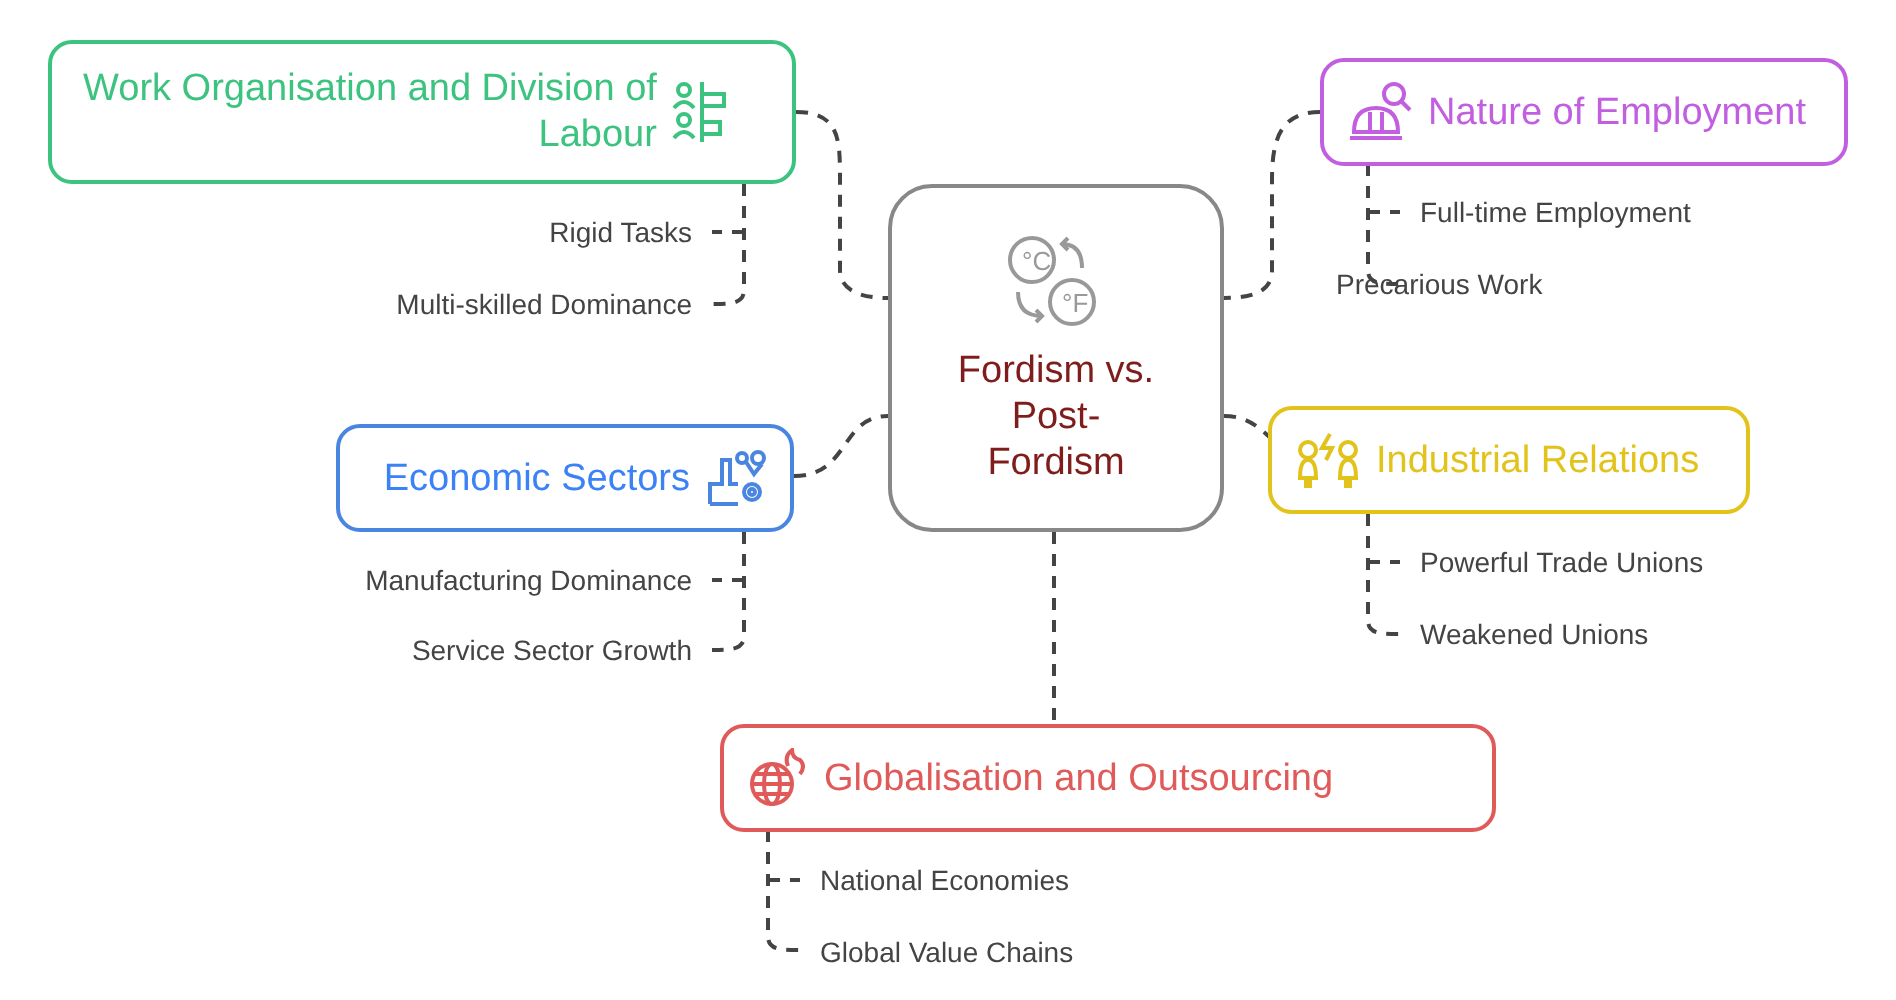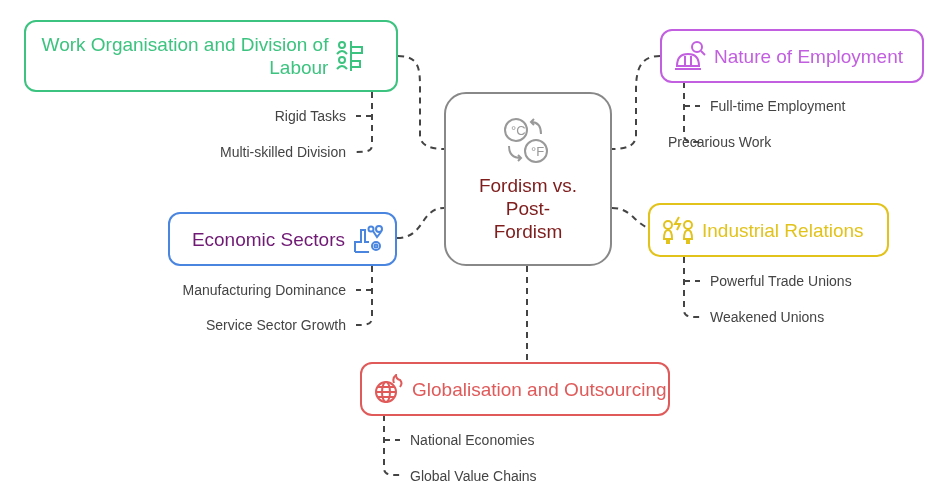--- a/index.html
+++ b/index.html
@@ -64,64 +64,64 @@
     <circle cx="6" cy="6" r="3"></circle>
       <path d="M1 15 Q6 9 11 15"></path>
     <circle cx="6" cy="21" r="3"></circle>
       <path d="M1 30 Q6 24 11 30"></path>
     <path d="M15 2 L15 32"></path>
       <path d="M15 8 L26 8 L26 14 L15 14"></path>
       <path d="M15 22 L24 22 L24 28 L15 28"></path>
   </svg>
 </div>
 <div class="leaf" style="right:602px;top:105px;">Rigid Tasks</div>
-<div class="leaf" style="right:602px;top:141px;">Multi-skilled Division</div>
+<div class="leaf" style="right:602px;top:141px;">Multi-skilled Dominance</div>
 
 <div class="box" style="left:660px;top:29px;width:264px;height:54px;border-color:#c25ee0;padding-left:12px;">
   <svg class="ico" width="32" height="32" viewBox="0 0 32 32" fill="none" stroke="#c25ee0" stroke-width="2">
     <circle cx="23" cy="7" r="5"></circle>
       <path d="M27 11 L31 15"></path>
     <path d="M3 26 Q3 14 14 14 Q25 14 25 26 Z"></path>
       <path d="M1 29 L27 29"></path>
       <path d="M11 16 L11 26 M17 16 L17 26"></path>
   </svg>
   <span class="lbl" style="color:#c25ee0;margin-left:8px;">Nature of Employment</span>
 </div>
 <div class="leaf" style="left:710px;top:95px;">Full-time Employment</div>
 <div class="leaf" style="left:668px;top:131px;">Precarious Work</div>
 
 <div class="box" style="left:168px;top:212px;width:229px;height:54px;border-color:#4a86e0;justify-content:flex-end;padding-right:12px;">
-  <span class="lbl" style="color:#701a75;">Economic Sectors</span>
+  <span class="lbl" style="color:#3b82f6;">Economic Sectors</span>
   <svg class="ico" width="30" height="30" viewBox="0 0 30 30" fill="none" stroke="#4a86e0" stroke-width="2" style="margin-left:8px;">
     <path d="M2 28 L2 18 L8 18 L8 6 L12 6 L12 18 L16 18"></path>
       <path d="M2 28 L16 28"></path>
     <circle cx="18" cy="5" r="2.5"></circle>
       <circle cx="26" cy="5" r="3"></circle>
       <path d="M20 7 L24 13 L28 8"></path>
     <circle cx="23" cy="22" r="4"></circle>
       <circle cx="23" cy="22" r="1.5"></circle>
   </svg>
 </div>
 <div class="leaf" style="right:602px;top:279px;">Manufacturing Dominance</div>
 <div class="leaf" style="right:602px;top:314px;">Service Sector Growth</div>
 
-<div class="box" style="left:648px;top:203px;width:241px;height:54px;border-color:#e2c31c;padding-left:12px;">
+<div class="box" style="left:634px;top:203px;width:241px;height:54px;border-color:#e2c31c;padding-left:12px;">
   <svg class="ico" width="32" height="30" viewBox="0 0 32 30" fill="none" stroke="#e2c31c" stroke-width="2">
     <circle cx="6" cy="10" r="4"></circle>
       <path d="M2 24 Q2 15 6 15 Q10 15 10 24 Z M5 24 L5 29 M7 24 L7 29"></path>
     <circle cx="26" cy="10" r="4"></circle>
       <path d="M22 24 Q22 15 26 15 Q30 15 30 24 Z M25 24 L25 29 M27 24 L27 29"></path>
     <path d="M17 2 L13 9 L18 9 L15 15"></path>
   </svg>
   <span class="lbl" style="color:#e2c31c;margin-left:8px;">Industrial Relations</span>
 </div>
 <div class="leaf" style="left:710px;top:270px;">Powerful Trade Unions</div>
 <div class="leaf" style="left:710px;top:306px;">Weakened Unions</div>
 
-<div class="box" style="left:360px;top:362px;width:310px;height:54px;border-color:#e05a5a;padding-left:12px;">
+<div class="box" style="left:360px;top:362px;width:388px;height:54px;border-color:#e05a5a;padding-left:12px;">
   <svg class="ico" width="30" height="30" viewBox="0 0 30 30" fill="none" stroke="#e05a5a" stroke-width="2">
     <circle cx="12" cy="18" r="10"></circle>
       <ellipse cx="12" cy="18" rx="4" ry="10"></ellipse>
       <path d="M2 18 L22 18 M4 13 L20 13 M4 23 L20 23"></path>
     <path d="M20 9 Q18 4 22 1 Q22 5 26 6 Q29 9 26 13"></path>
   </svg>
   <span class="lbl" style="color:#e05a5a;margin-left:8px;">Globalisation and Outsourcing</span>
 </div>
 <div class="leaf" style="left:410px;top:429px;">National Economies</div>
 <div class="leaf" style="left:410px;top:465px;">Global Value Chains</div>

